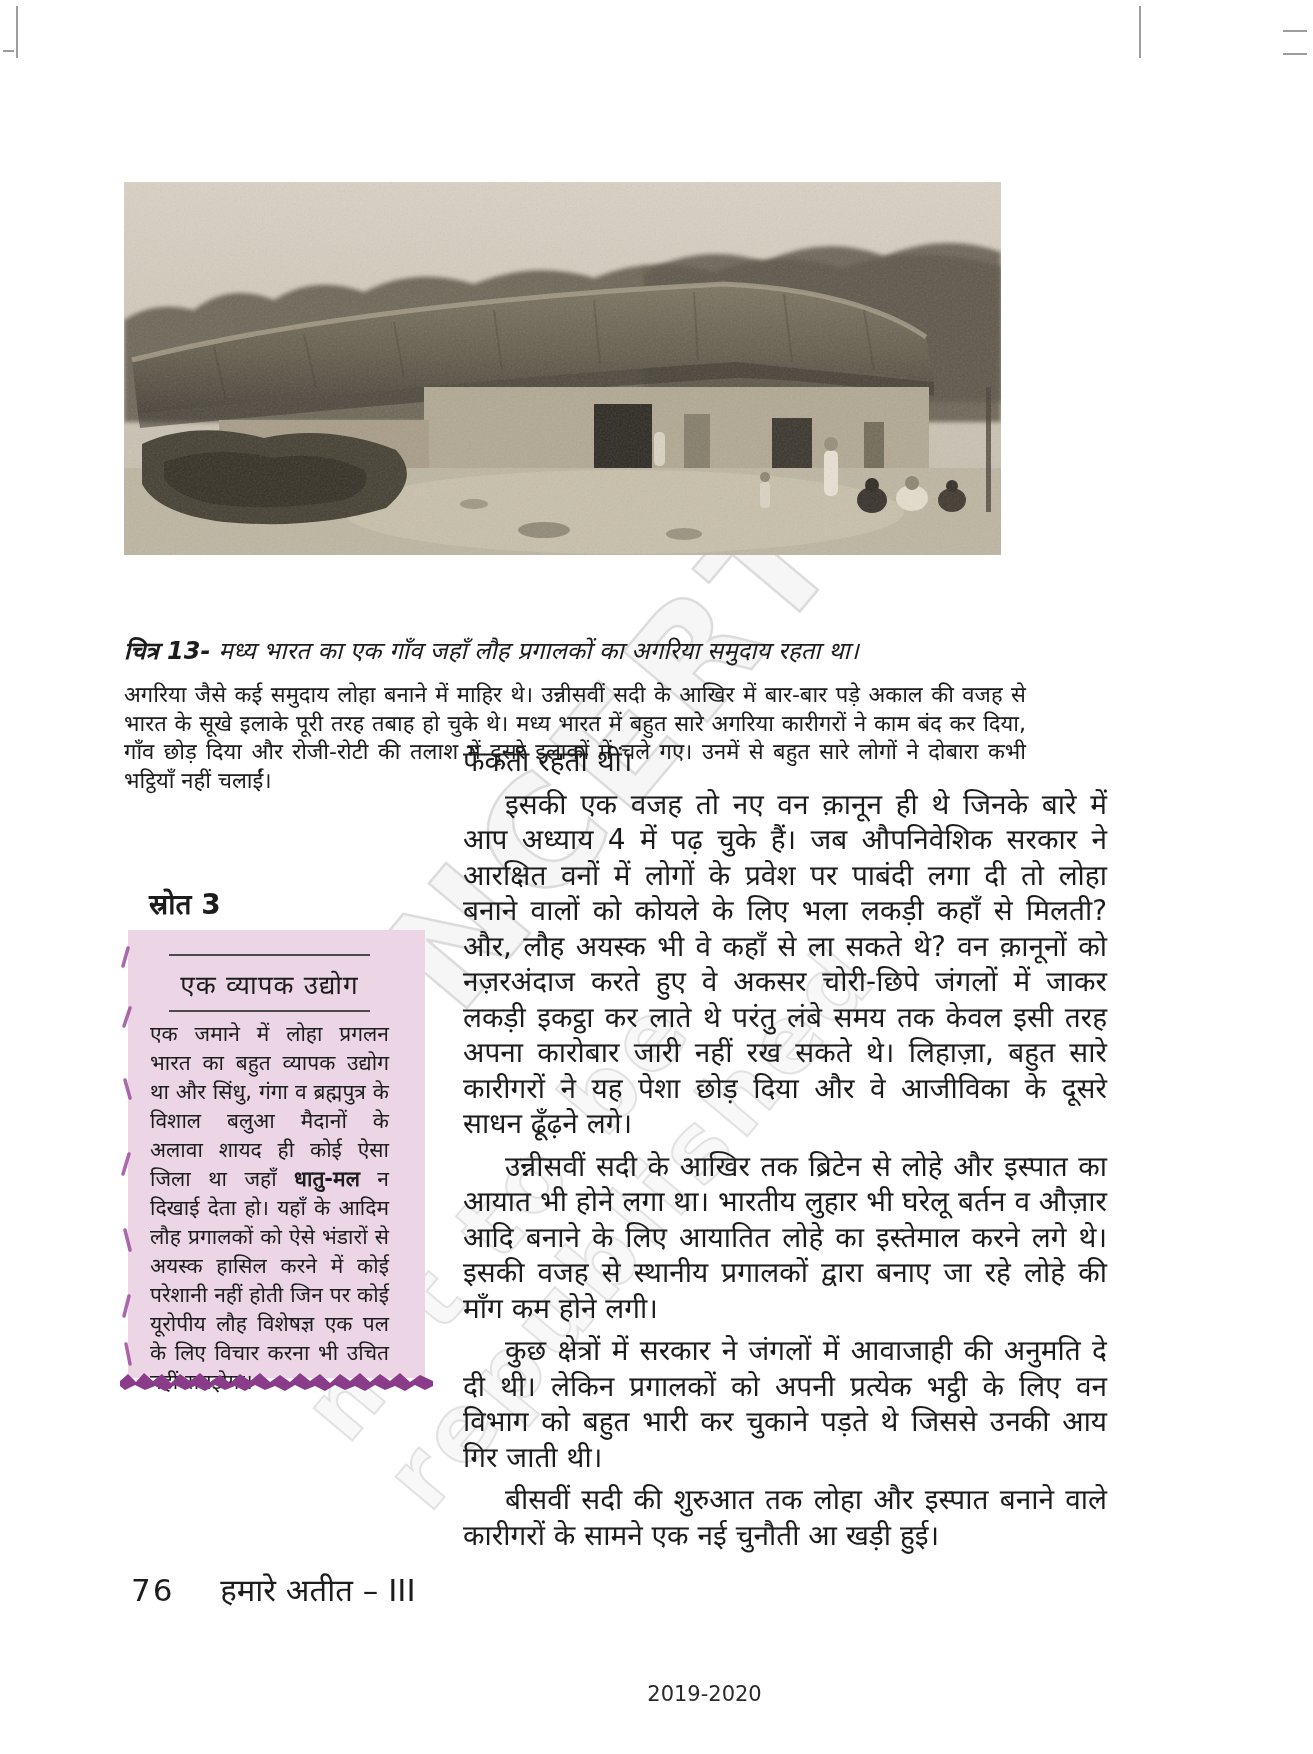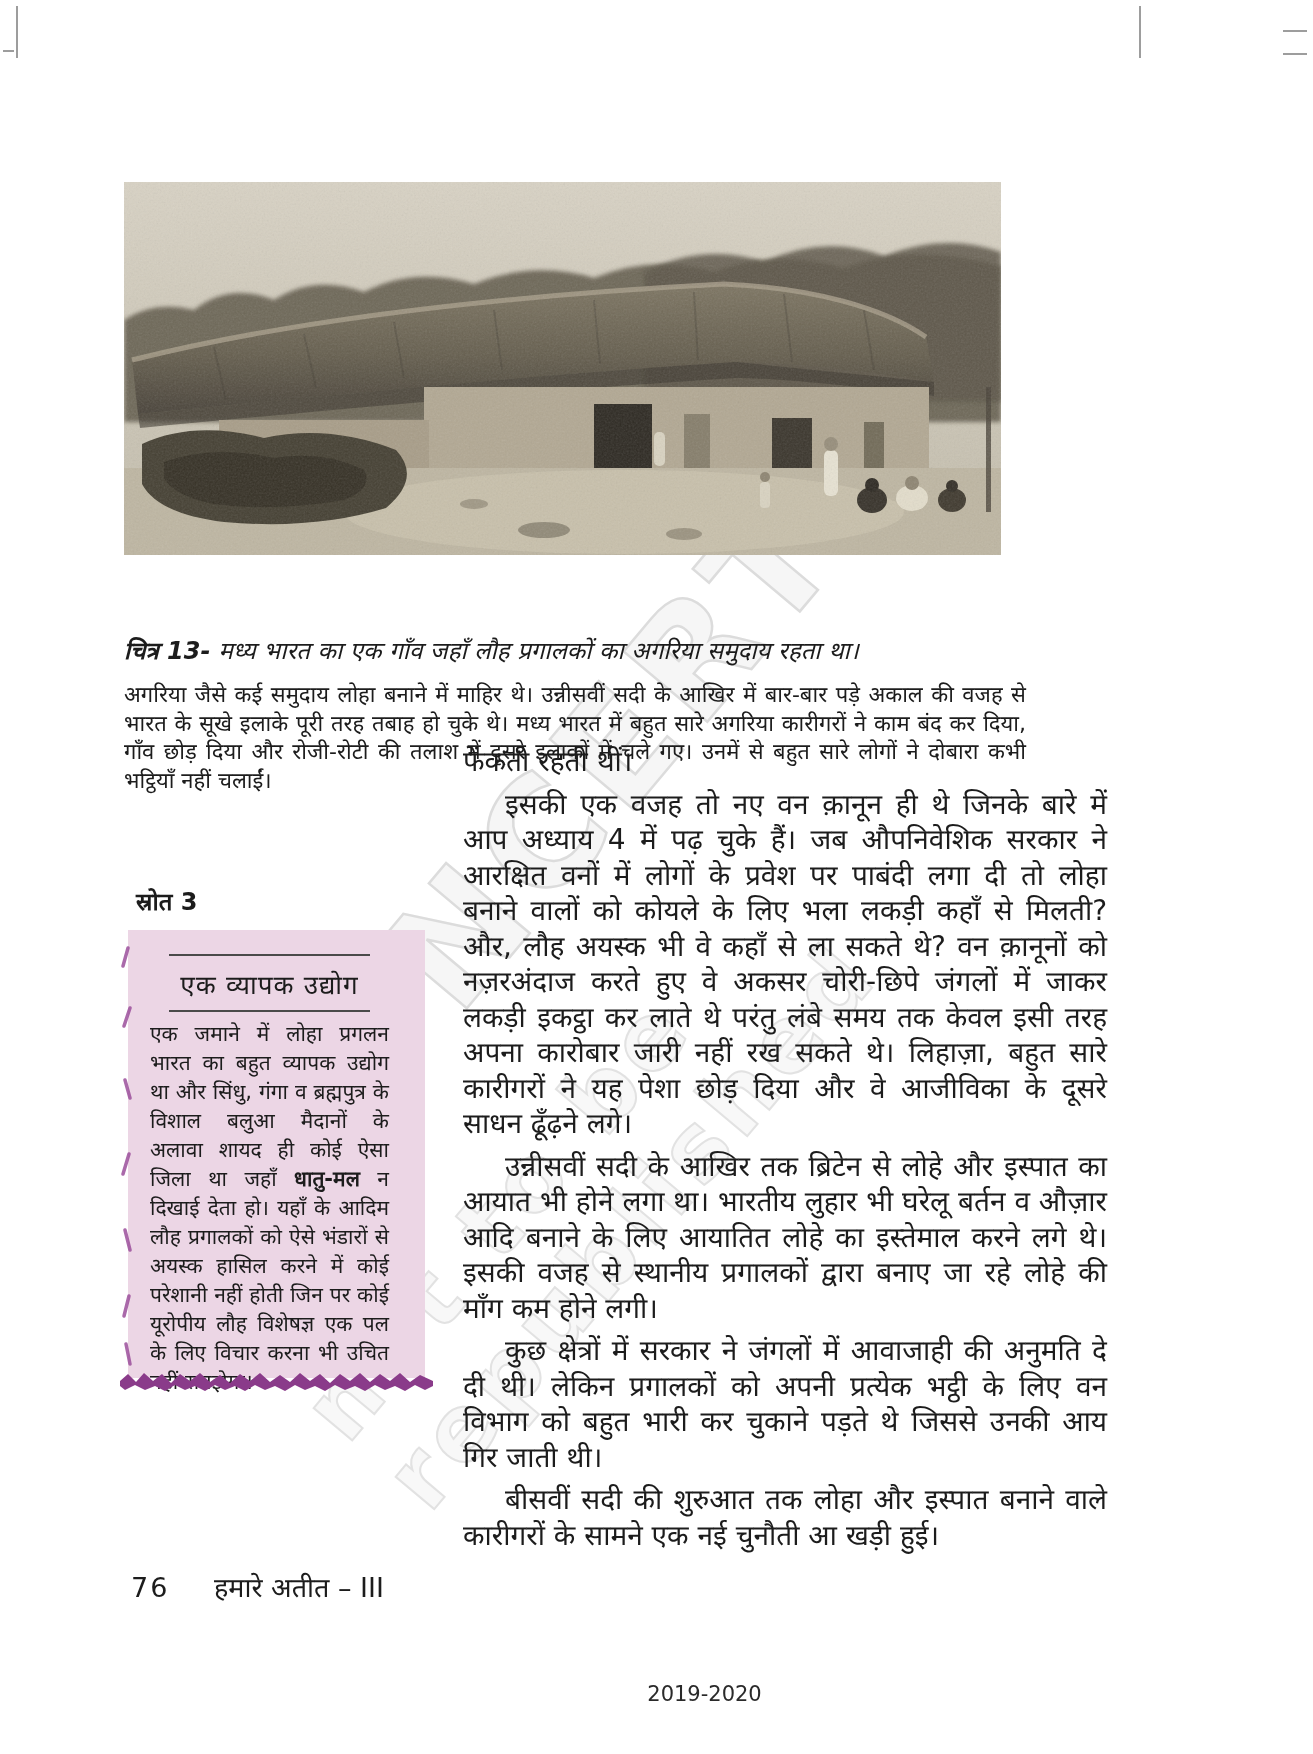--- a/index.html
+++ b/index.html
@@ -38,22 +38,22 @@
     font-size:24px; font-style:italic; line-height:30px;
   }
   .caption .cap-label { font-weight:bold; margin-right:8px; }
 
   .intro {
     position:absolute; left:124px; top:648px; width:902px; z-index:2;
     font-size:22px; line-height:28.5px; text-align:justify;margin-top:33px;
   }
 
   .source-label {
-    position:absolute; left:136px; top:884px; z-index:2;
-    font-size:24px; font-weight:bold;
+    position:absolute; left:149px; top:884px; z-index:2;
+    font-size:28px; font-weight:bold;
   }
 
   .source-box {
     position:absolute; left:128px; top:930px; width:297px; height:448px; z-index:2;
     background:#ecd6e5; box-sizing:border-box; padding:16px 36px 18px 22px;
   }
   .sb-rule { height:2px; background:#4a4a4a; width:84%; margin:8px auto; }
   .sb-title { text-align:center; font-size:26px; margin:10px 0 6px; letter-spacing:1px; }
   .sb-sub { font-size:21.5px; line-height:33px; margin:16px 0 14px; }
   .sb-body { font-size:21px; line-height:29px; text-align:justify; }
@@ -62,21 +62,21 @@
   .tear.left { left:-9px; top:0; }
   .tear.bottom { left:-8px; bottom:-15px; }
 
   .main-col {
     position:absolute; left:463px; top:744px; width:644px; z-index:2;
     font-size:28px; line-height:35.5px; text-align:justify;
   }
   .main-col p { margin:0 0 7px; text-indent:42px; }
   .main-col p.cont { text-indent:0; }
 
-  .footer { position:absolute; left:131px; top:1568px; z-index:2; font-size:27px; }
+  .footer { position:absolute; left:131px; top:1568px; z-index:2; font-size:31px; }
   .footer .pg { letter-spacing:2px; }
   .footer .bk { margin-left:36px; }
 
   .year { position:absolute; left:0; top:1682px; width:100%; text-align:center; z-index:2; font-size:21px; color:#2a2a2a;margin-left:48px; }
 </style>
 </head>
 <body>
 
 <div class="page">
 

